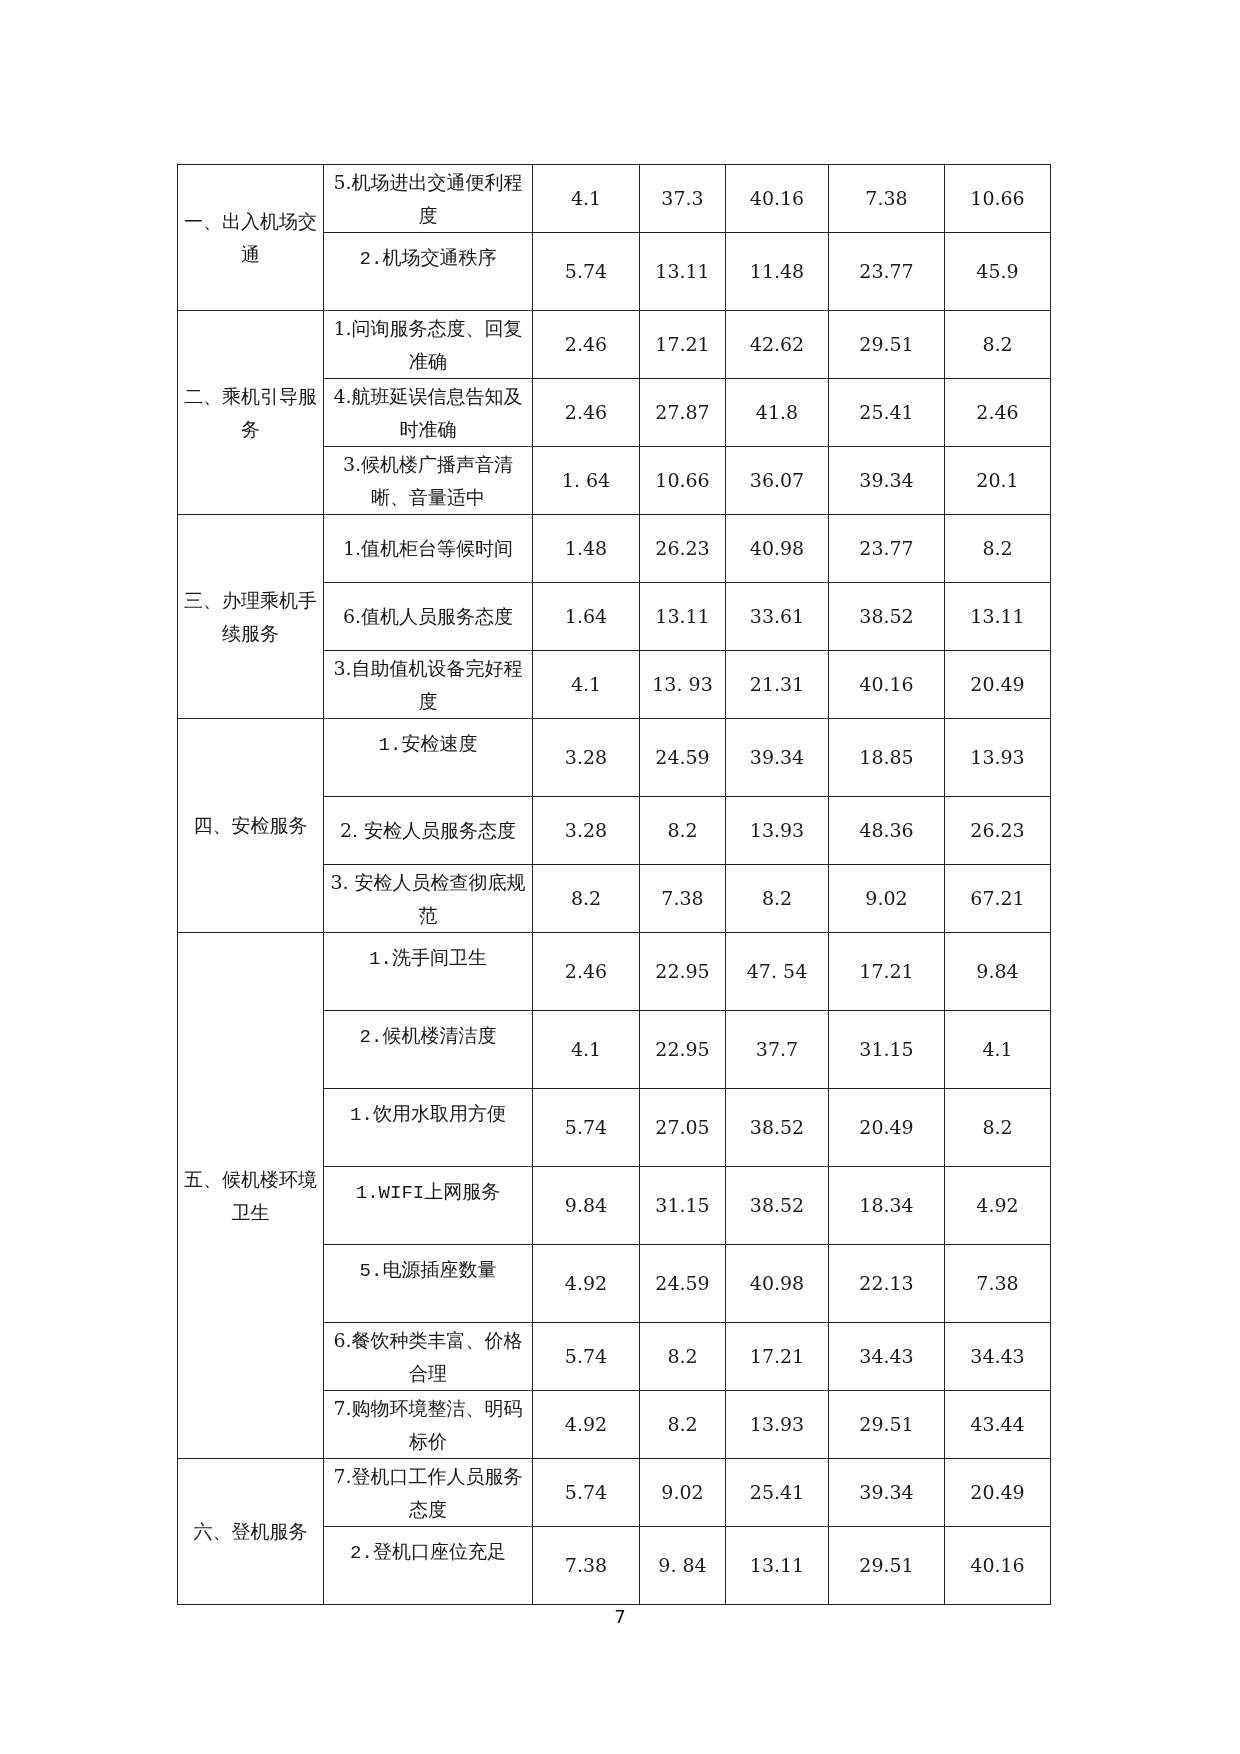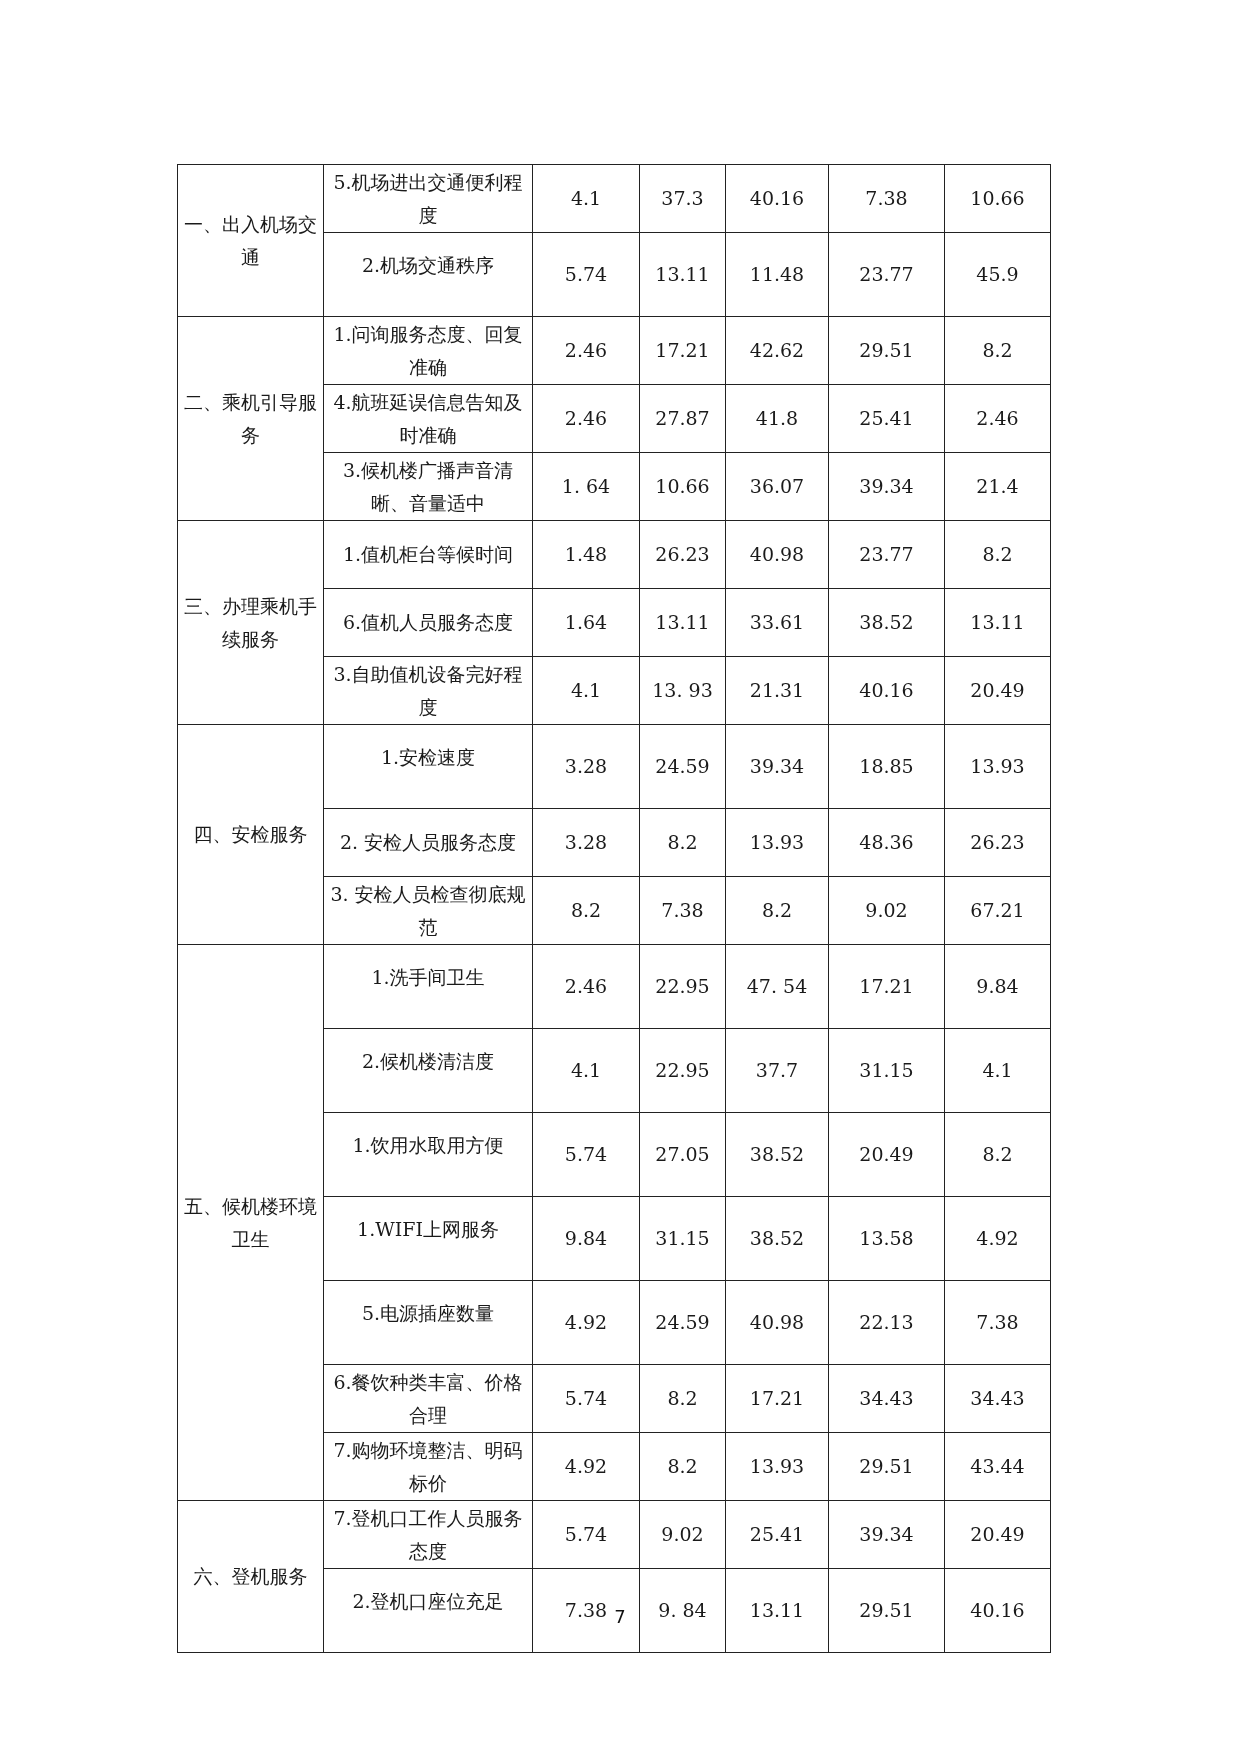--- a/index.html
+++ b/index.html
@@ -5,21 +5,21 @@
     html, body { margin: 0; padding: 0; background: #ffffff; }
     body { width: 1240px; height: 1754px; position: relative; overflow: hidden;
            font-family: "DejaVu Serif", "Liberation Serif", serif; color: #1a1a1a; }
     .page { position: absolute; left: 0; top: 0; width: 1240px; height: 1754px; }
     table.survey { position: absolute; left: 177px; top: 164px; width: 873px;
                    border-collapse: collapse; table-layout: fixed; }
     table.survey td { border: 1.5px solid #222; text-align: center; vertical-align: middle;
                       padding: 0 4px; font-size: 19px; line-height: 33px; height: 67px; }
     td.cat { font-size: 20px; line-height: 33px; padding: 0 10px; }
     td.item { font-size: 19px; line-height: 33px; }
-    td.item.top { vertical-align: top; padding-top: 16px; }
+    td.item.top { vertical-align: top; padding-top: 10px; font-family: Liberation Mono, monospace; }
     td.num { font-family: "DejaVu Serif", serif; font-size: 19px; }
     col.c0 { width: 146px; } col.c1 { width: 209px; } col.c2 { width: 107px; }
     col.c3 { width: 86px; } col.c4 { width: 103px; } col.c5 { width: 116px; } col.c6 { width: 106px; }
     .page-number { position: absolute; left: 0; width: 1240px; top: 1606px; text-align: center;
                    font-family: "DejaVu Sans", sans-serif; font-size: 18px; color: #111; }
   </style>
 </head>
 <body>
 
 <div class="page">
@@ -67,21 +67,21 @@
           <td class="num">41.8</td>
           <td class="num">25.41</td>
           <td class="num">2.46</td>
         </tr>
         <tr>
           <td class="item">3.候机楼广播声音清晰、音量适中</td>
           <td class="num">1. 64</td>
           <td class="num">10.66</td>
           <td class="num">36.07</td>
           <td class="num">39.34</td>
-          <td class="num">21.4</td>
+          <td class="num">20.1</td>
         </tr>
         <tr>
           <td class="cat" rowspan="3">三、办理乘机手续服务</td>
           <td class="item">1.值机柜台等候时间</td>
           <td class="num">1.48</td>
           <td class="num">26.23</td>
           <td class="num">40.98</td>
           <td class="num">23.77</td>
           <td class="num">8.2</td>
         </tr>
@@ -149,21 +149,21 @@
           <td class="num">27.05</td>
           <td class="num">38.52</td>
           <td class="num">20.49</td>
           <td class="num">8.2</td>
         </tr>
         <tr>
           <td class="item top">1.WIFI上网服务</td>
           <td class="num">9.84</td>
           <td class="num">31.15</td>
           <td class="num">38.52</td>
-          <td class="num">13.58</td>
+          <td class="num">18.34</td>
           <td class="num">4.92</td>
         </tr>
         <tr>
           <td class="item top">5.电源插座数量</td>
           <td class="num">4.92</td>
           <td class="num">24.59</td>
           <td class="num">40.98</td>
           <td class="num">22.13</td>
           <td class="num">7.38</td>
         </tr>

